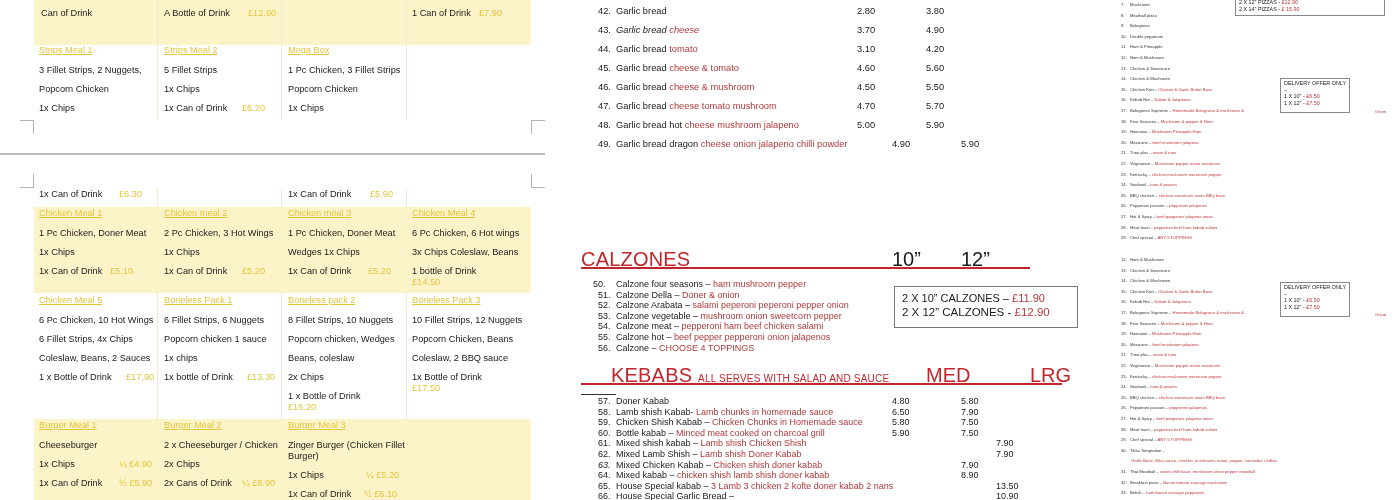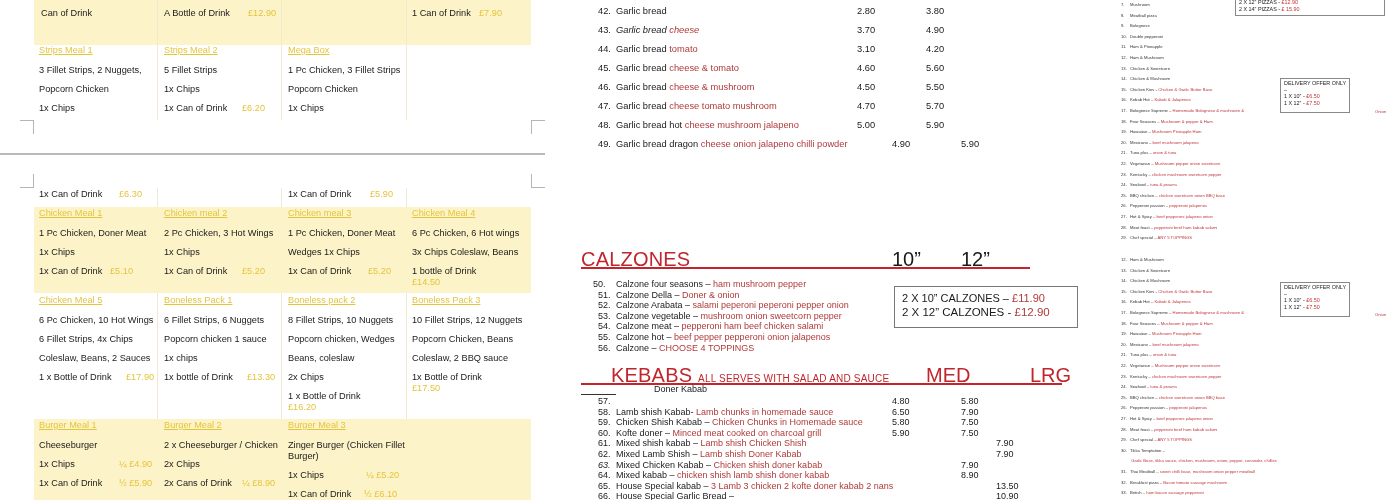--- a/index.html
+++ b/index.html
@@ -246,36 +246,36 @@
     <span>KEBABS</span>
     <span class="h-sub">ALL SERVES WITH SALAD AND SAUCE</span>
   </div>
   <div class="h-col red" style="left:351px;top:364px;color:#c0262c;">MED</div>
   <div class="h-col red" style="left:455px;top:364px;color:#c0262c;">LRG</div>
   <div class="rule" style="left:6px;top:383px;width:481px;"></div>
   <div style="position:absolute;left:6px;top:394px;width:35px;height:1px;background:#333;"></div>
 
   <div id="kebab-list">
       <div class="li" style="left:23px;top:396px;">57.</div>
-      <div class="li" style="left:41px;top:384px;margin-left:38px;"><span>Doner Kabab</span> <span class="red"></span></div>
+      <div class="li" style="left:41px;top:396px;"><span>Doner Kabab</span> <span class="red"></span></div>
       <div class="li" style="left:317px;top:396px;">4.80</div>
       <div class="li" style="left:386px;top:396px;">5.80</div>
       <div class="li" style="left:421px;top:396px;"></div>
       <div class="li" style="left:23px;top:406.6px;">58.</div>
       <div class="li" style="left:41px;top:406.6px;"><span>Lamb shish Kabab-</span> <span class="red">Lamb chunks in homemade sauce</span></div>
       <div class="li" style="left:317px;top:406.6px;">6.50</div>
       <div class="li" style="left:386px;top:406.6px;">7.90</div>
       <div class="li" style="left:421px;top:406.6px;"></div>
       <div class="li" style="left:23px;top:417.2px;">59.</div>
       <div class="li" style="left:41px;top:417.2px;"><span>Chicken Shish Kabab –</span> <span class="red">Chicken Chunks in Homemade sauce</span></div>
       <div class="li" style="left:317px;top:417.2px;">5.80</div>
       <div class="li" style="left:386px;top:417.2px;">7.50</div>
       <div class="li" style="left:421px;top:417.2px;"></div>
       <div class="li" style="left:23px;top:427.8px;">60.</div>
-      <div class="li" style="left:41px;top:427.8px;"><span>Kofte doner –</span> <span class="red">Minced meat cooked on charcoal grill</span></div>
+      <div class="li" style="left:41px;top:427.8px;"><span>Bottle kabab –</span> <span class="red">Minced meat cooked on charcoal grill</span></div>
       <div class="li" style="left:317px;top:427.8px;">5.90</div>
       <div class="li" style="left:386px;top:427.8px;">7.50</div>
       <div class="li" style="left:421px;top:427.8px;"></div>
       <div class="li" style="left:23px;top:438.4px;">61.</div>
       <div class="li" style="left:41px;top:438.4px;"><span>Mixed shish kabab –</span> <span class="red">Lamb shish Chicken Shish</span></div>
       <div class="li" style="left:317px;top:438.4px;"></div>
       <div class="li" style="left:386px;top:438.4px;"></div>
       <div class="li" style="left:421px;top:438.4px;">7.90</div>
       <div class="li" style="left:23px;top:449px;">62.</div>
       <div class="li" style="left:41px;top:449px;"><span>Mixed Lamb Shish –</span> <span class="red">Lamb shish Doner Kabab</span></div>

